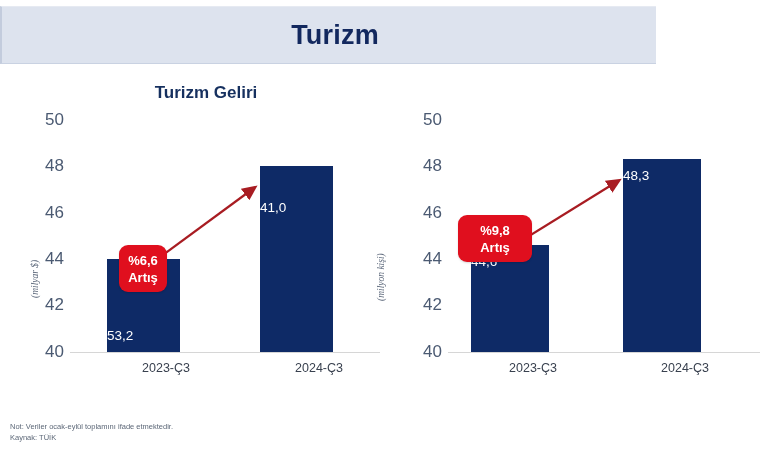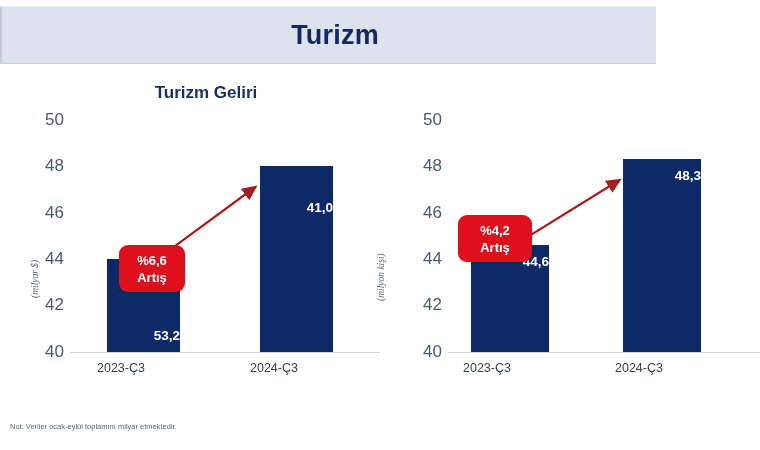--- a/index.html
+++ b/index.html
@@ -108,30 +108,30 @@
 
   .bar {
     position: absolute;
     background: #0e2a66;
     box-sizing: border-box;
   }
   .bar-value {
     position: absolute;
     color: #ffffff;
     font-size: 13.5px;
-    font-weight: bold;
-    text-align: right;
+    font-weight: normal;
+    text-align: left;
     white-space: nowrap;
   }
 
   .xlabel {
     position: absolute;
     color: #39414f;
     font-size: 12.5px;
-    text-align: left;
+    text-align: right;
     white-space: nowrap;
   }
 
   
   .badge {
     position: absolute;
     background: #e00f1e;
     border-radius: 9px;
     color: #ffffff;
     font-size: 13px;
@@ -200,21 +200,21 @@
 
       <svg class="arrow-svg" viewBox="0 0 380 320">
         <defs>
           <marker id="ah1" markerWidth="7" markerHeight="7" refX="5" refY="3.2" orient="auto">
             <path d="M0,0 L7,3.2 L0,6.4 z" fill="#a81c22"></path>
           </marker>
         </defs>
         <line x1="136" y1="190" x2="238" y2="115" stroke="#a81c22" stroke-width="2.2" marker-end="url(#ah1)"></line>
       </svg>
 
-      <div class="badge" style="left:103px; top:172px; width:66px; height:47px">
+      <div class="badge" style="left:103px; top:172px; width:48px; height:47px">
         <span>%6,6</span>
         <span>Artış</span>
       </div>
 
       <div class="xlabel" style="left:81px; top:288px; width:93px">2023-Ç3</div>
       <div class="xlabel" style="left:234px; top:288px; width:93px">2024-Ç3</div>
     </div>
   </div>
 
   <div class="chart-panel right">
@@ -241,25 +241,26 @@
       <svg class="arrow-svg" viewBox="0 0 380 320">
         <defs>
           <marker id="ah2" markerWidth="7" markerHeight="7" refX="5" refY="3.2" orient="auto">
             <path d="M0,0 L7,3.2 L0,6.4 z" fill="#a81c22"></path>
           </marker>
         </defs>
         <line x1="112" y1="176" x2="222" y2="108" stroke="#a81c22" stroke-width="2.2" marker-end="url(#ah2)"></line>
       </svg>
 
       <div class="badge" style="left:62px; top:142px; width:74px; height:47px">
-        <span>%4,2</span>
+        <span>%9,8</span>
         <span>Artış</span>
       </div>
 
       <div class="xlabel" style="left:67px; top:288px; width:94px">2023-Ç3</div>
       <div class="xlabel" style="left:219px; top:288px; width:94px">2024-Ç3</div>
     </div>
   </div>
 </div>
 
 <div class="notes">
-  <div>Not: Veriler ocak-eylül toplamını milyar etmektedir.</div>
+  <div>Not: Veriler ocak-eylül toplamını ifade etmektedir.</div>
+  <div>Kaynak: TÜİK</div>
 </div>
 
 </body></html>

